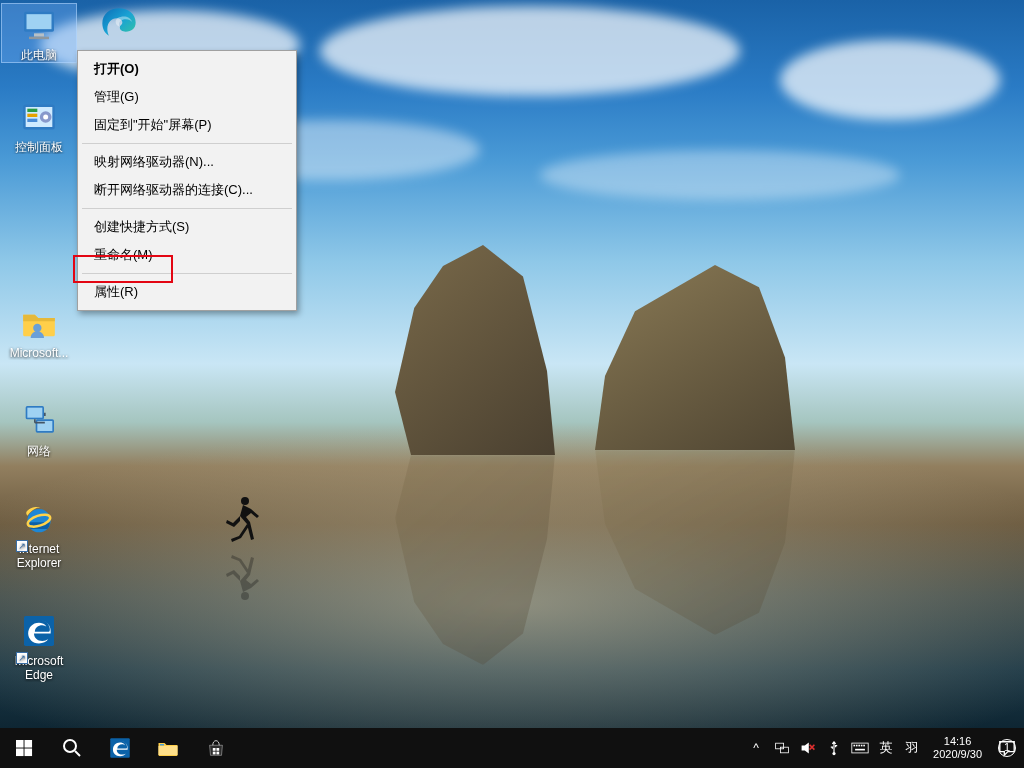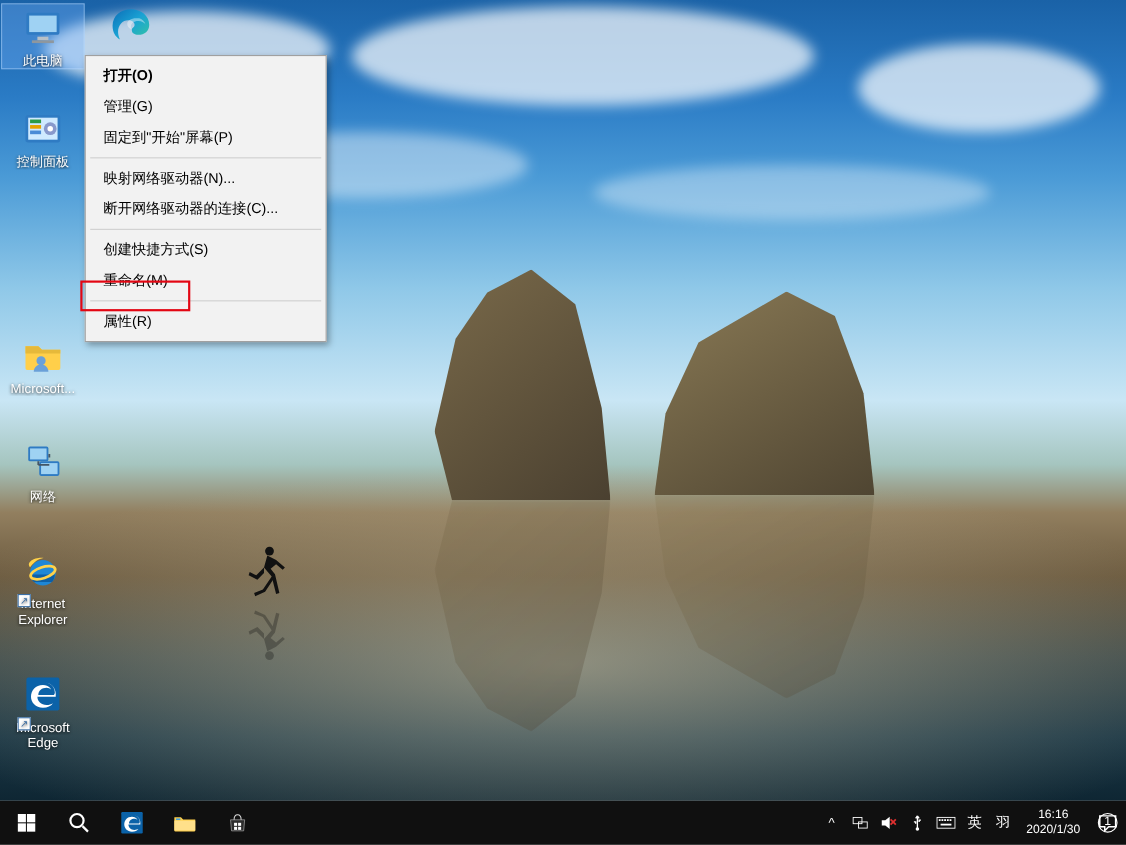--- a/index.html
+++ b/index.html
@@ -280,22 +280,22 @@
           </g>
         </svg>
     </div>
     <div class="ticon ime">
         <span>英</span>
       </div>
     <div class="ticon ime">
         <span>羽</span>
       </div>
     <div id="clock">
-      <span>16:16</span>
-      <span>2020/1/30</span>
+      <span>14:16</span>
+      <span>2020/9/30</span>
     </div>
     <div class="ticon" style="width:34px">
       <svg width="18" height="18" viewBox="0 0 20 20">
           <path d="M2 3h16v11H11l-4 4v-4H2z" fill="none" stroke="#fff" stroke-width="1.5"></path>
         </svg>
     </div>
     <div id="badge">
       <div class="n">1</div>
     </div>
   </div>

